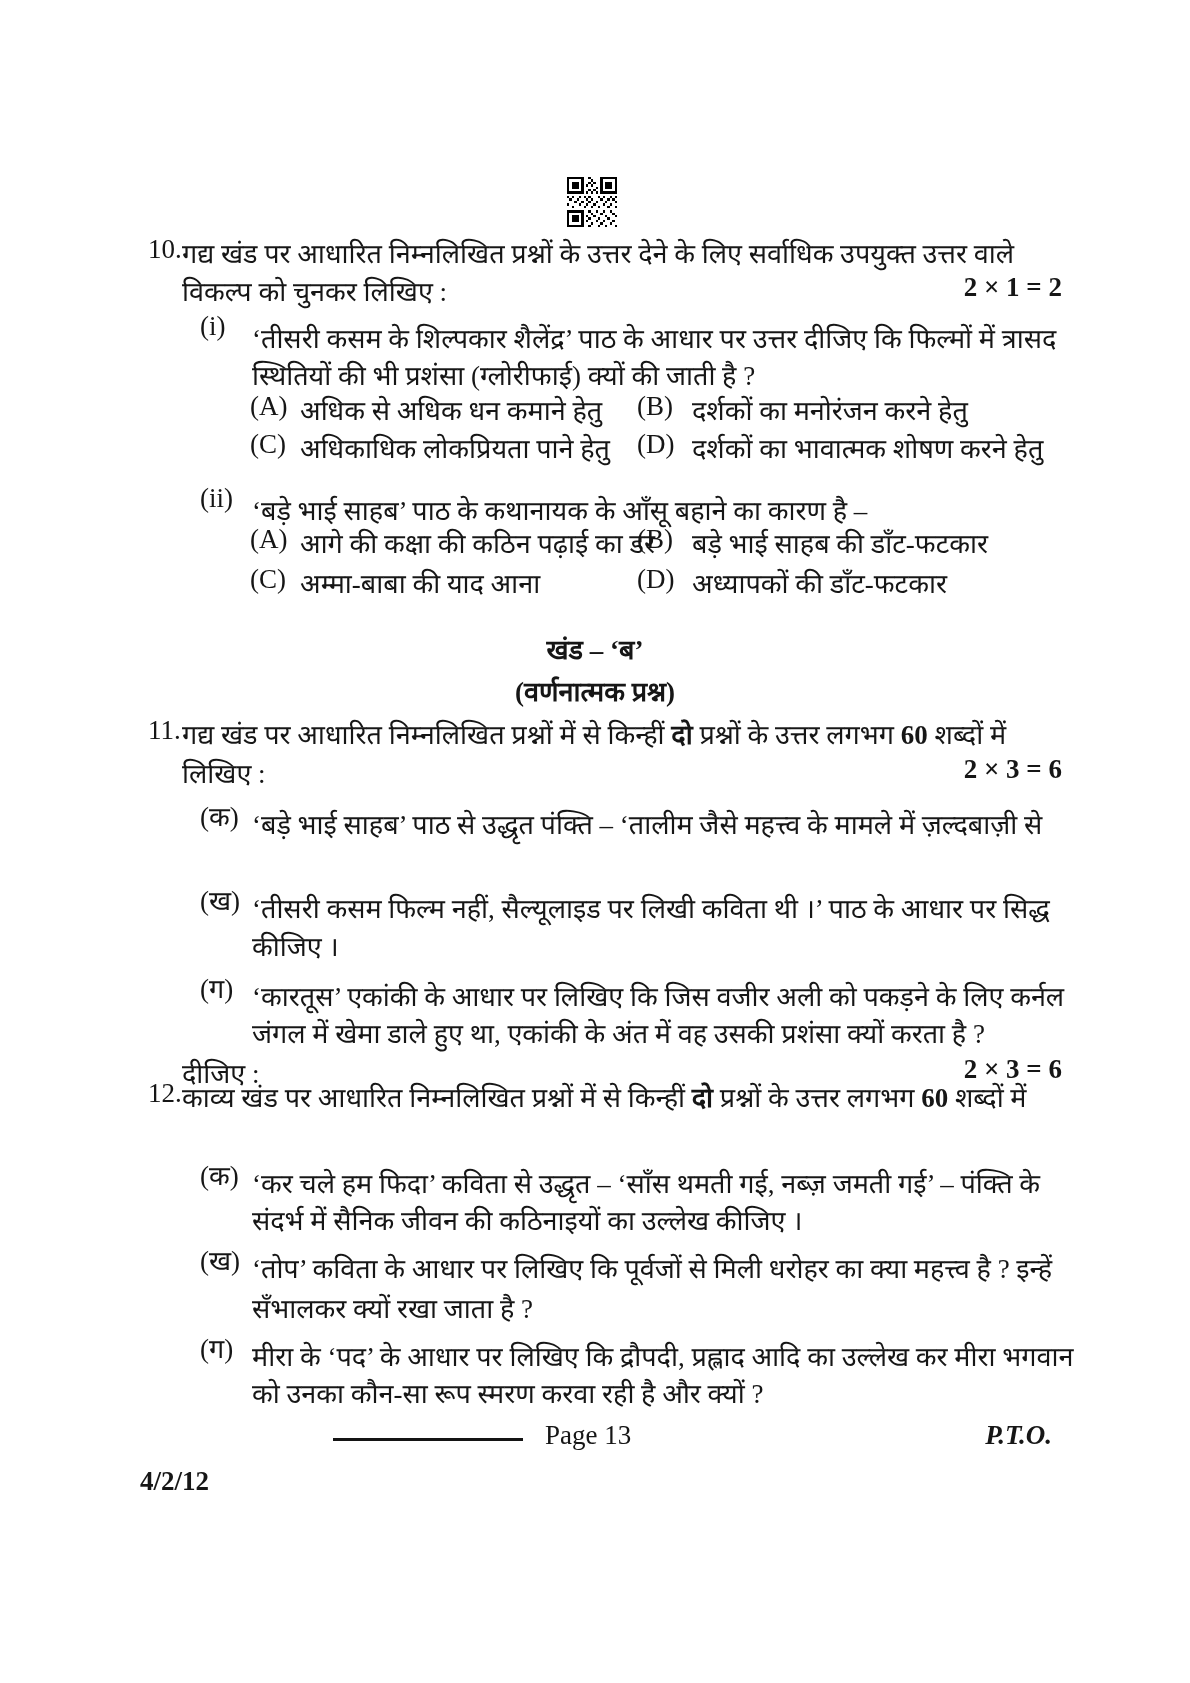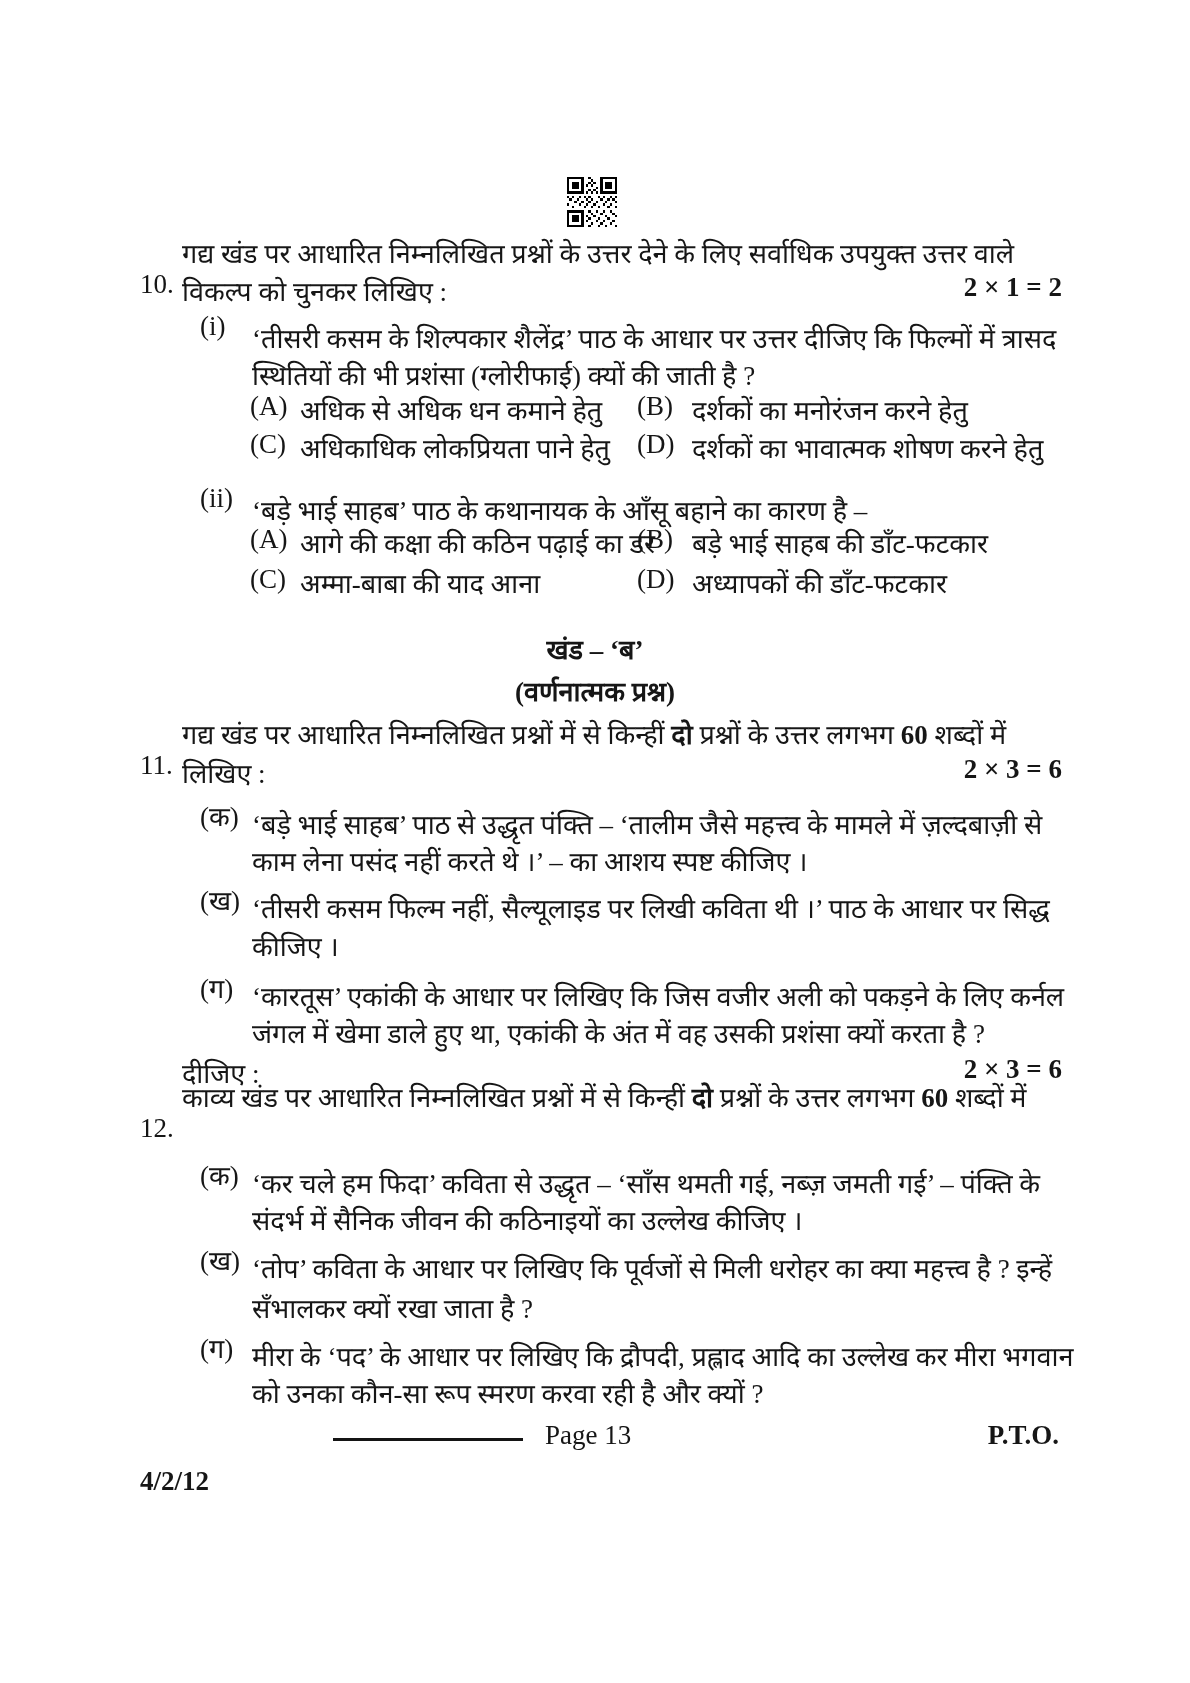--- a/index.html
+++ b/index.html
@@ -8,36 +8,36 @@
     position:relative;
     width:1190px; height:1683px;
     background:#ffffff;
     font-family:"Liberation Serif","DejaVu Serif",serif;
     font-size:27px;
     color:#161616;
     overflow:hidden;
     margin:0 auto;
   }
   .ln { position:absolute; left:0; width:100%; height:40px; white-space:nowrap; }
-  .qnum   { position:absolute; left:140px;margin-top:35px; }
+  .qnum   { position:absolute; left:148px; }
   .qtx    { position:absolute; left:182px; }
   .sublab { position:absolute; left:200px; }
   .subtx  { position:absolute; left:252px;margin-top:8px; }
   .olabA  { position:absolute; left:250px; }
   .otxA   { position:absolute; left:300px; }
   .olabB  { position:absolute; left:637px; }
   .otxB   { position:absolute; left:692px; }
   .marks  { position:absolute; right:128px; font-weight:bold; }
   .center { position:absolute; left:0; width:100%; text-align:center; font-weight:bold; }
   b { font-weight:bold; }
   .qr { position:absolute; left:567px; top:177px; width:50px; height:50px; }
   .footer-code { position:absolute; left:140px;  top:1420px; font-weight:bold;margin-top:46px; }
   .footer-rule { position:absolute; left:333px;  top:1438px; width:190px; height:3px; background:#141414; }
   .footer-page { position:absolute; left:545px;  top:1420px; }
-  .footer-pto  { position:absolute; right:131px; top:1420px; font-weight:bold; }
+  .footer-pto  { position:absolute; right:138px; top:1420px; font-weight:bold; font-style:italic; }
 </style>
 </head>
 <body>
 
 <div class="page">
 
   <svg class="qr" viewBox="0 0 21 21" shape-rendering="crispEdges" xmlns="http://www.w3.org/2000/svg">
     <rect x="0" y="0" width="21" height="21" fill="#fff"></rect>
     <path fill="#000" d="M0,0h7v7h-7z M14,0h7v7h-7z M0,14h7v7h-7z"></path>
     <path fill="#fff" d="M1,1h5v5h-5z M15,1h5v5h-5z M1,15h5v5h-5z"></path>
@@ -99,23 +99,20 @@
     <span class="qtx"><span>गद्य खंड पर आधारित निम्नलिखित प्रश्नों में से किन्हीं </span><b>दो</b><span> प्रश्नों के उत्तर लगभग </span><b>60</b><span> शब्दों में</span></span>
   </div>
   <div class="ln" style="top:754px">
     <span class="qtx">लिखिए :</span>
     <span class="marks">2 × 3 = 6</span>
   </div>
   <div class="ln" style="top:797px">
     <span class="sublab">(क)</span>
     <span class="subtx">‘बड़े भाई साहब’ पाठ से उद्धृत पंक्ति – ‘तालीम जैसे महत्त्व के मामले में ज़ल्दबाज़ी से</span>
   </div>
-  <div class="ln" style="top:834px">
-    <span class="subtx">काम लेना पसंद नहीं करते थे ।’ – का आशय स्पष्ट कीजिए ।</span>
-  </div>
   <div class="ln" style="top:881px">
     <span class="sublab">(ख)</span>
     <span class="subtx">‘तीसरी कसम फिल्म नहीं, सैल्यूलाइड पर लिखी कविता थी ।’ पाठ के आधार पर सिद्ध</span>
   </div>
   <div class="ln" style="top:919px">
     <span class="subtx">कीजिए ।</span>
   </div>
   <div class="ln" style="top:969px">
     <span class="sublab">(ग)</span>
     <span class="subtx">‘कारतूस’ एकांकी के आधार पर लिखिए कि जिस वजीर अली को पकड़ने के लिए कर्नल</span>

